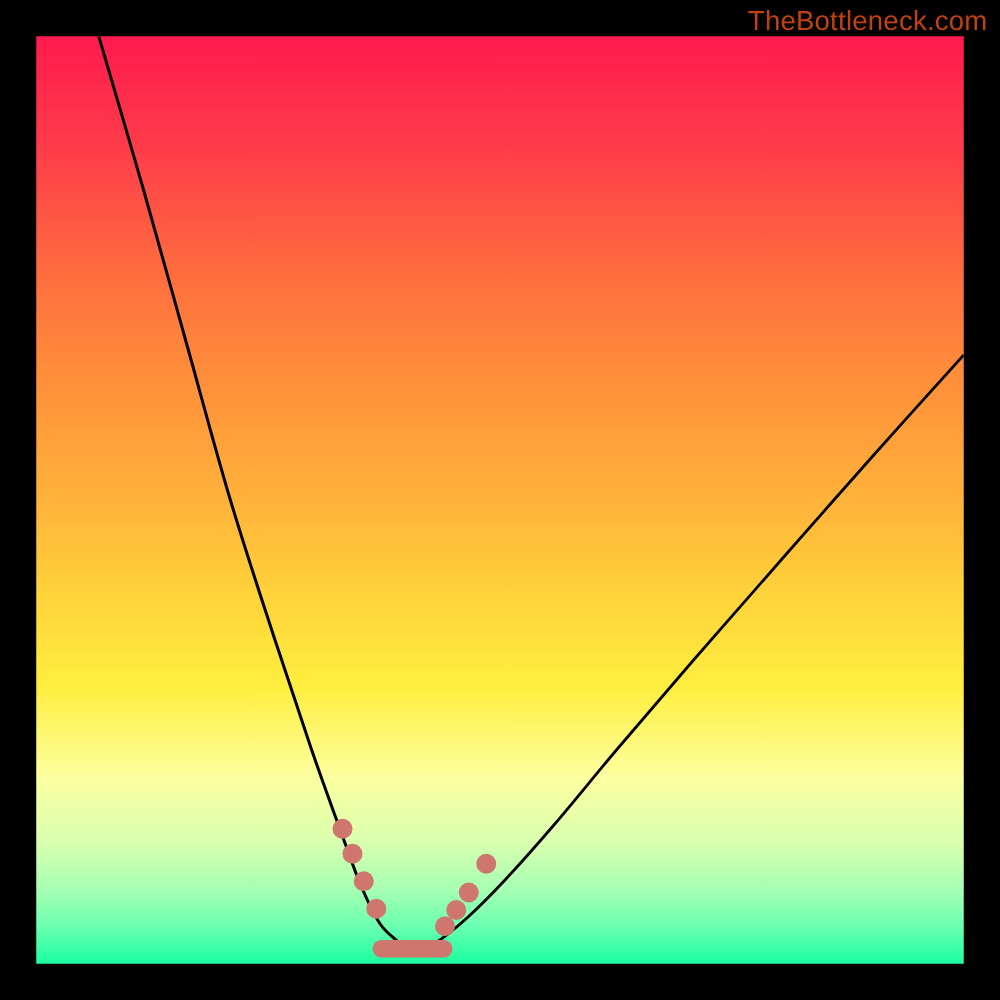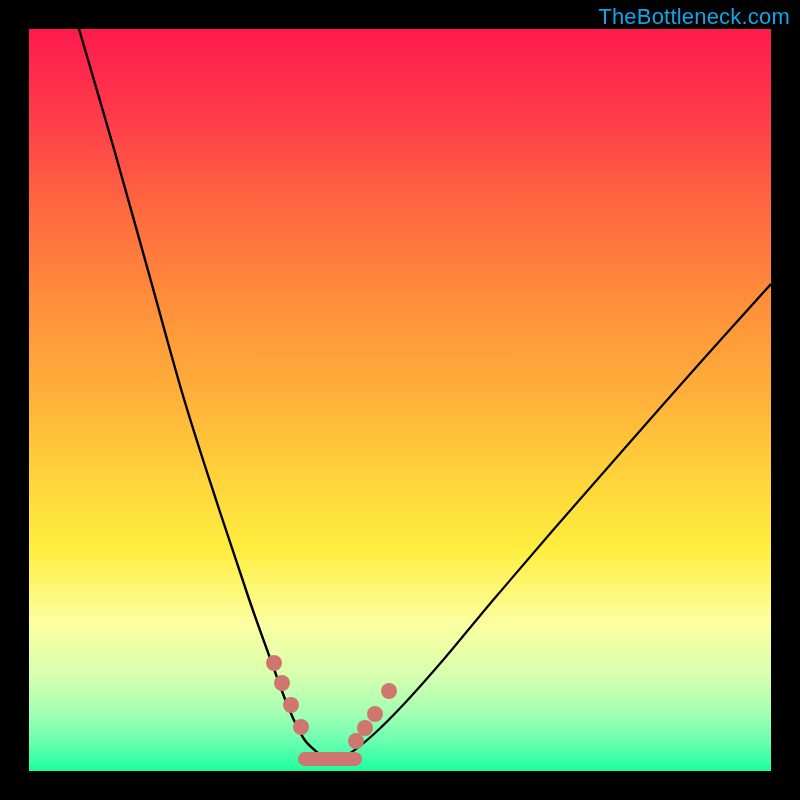--- a/index.html
+++ b/index.html
@@ -29,21 +29,21 @@
       #d8ffaf 87%,
       #a6ffb3 92%,
       #6affb0 96%,
       #1aff9f 100%
     );
   }
   .watermark {
     position: absolute;
     top: 4px;
     right: 10px;
-    color: #0ea5e9;
+    color: #c2410c;
     font-size: 22px;
     font-weight: 500;
     letter-spacing: 0.2px;
     z-index: 20;
   }
   svg.curves {
     position: absolute;
     left: 0;
     top: 0;
     width: 742px;

